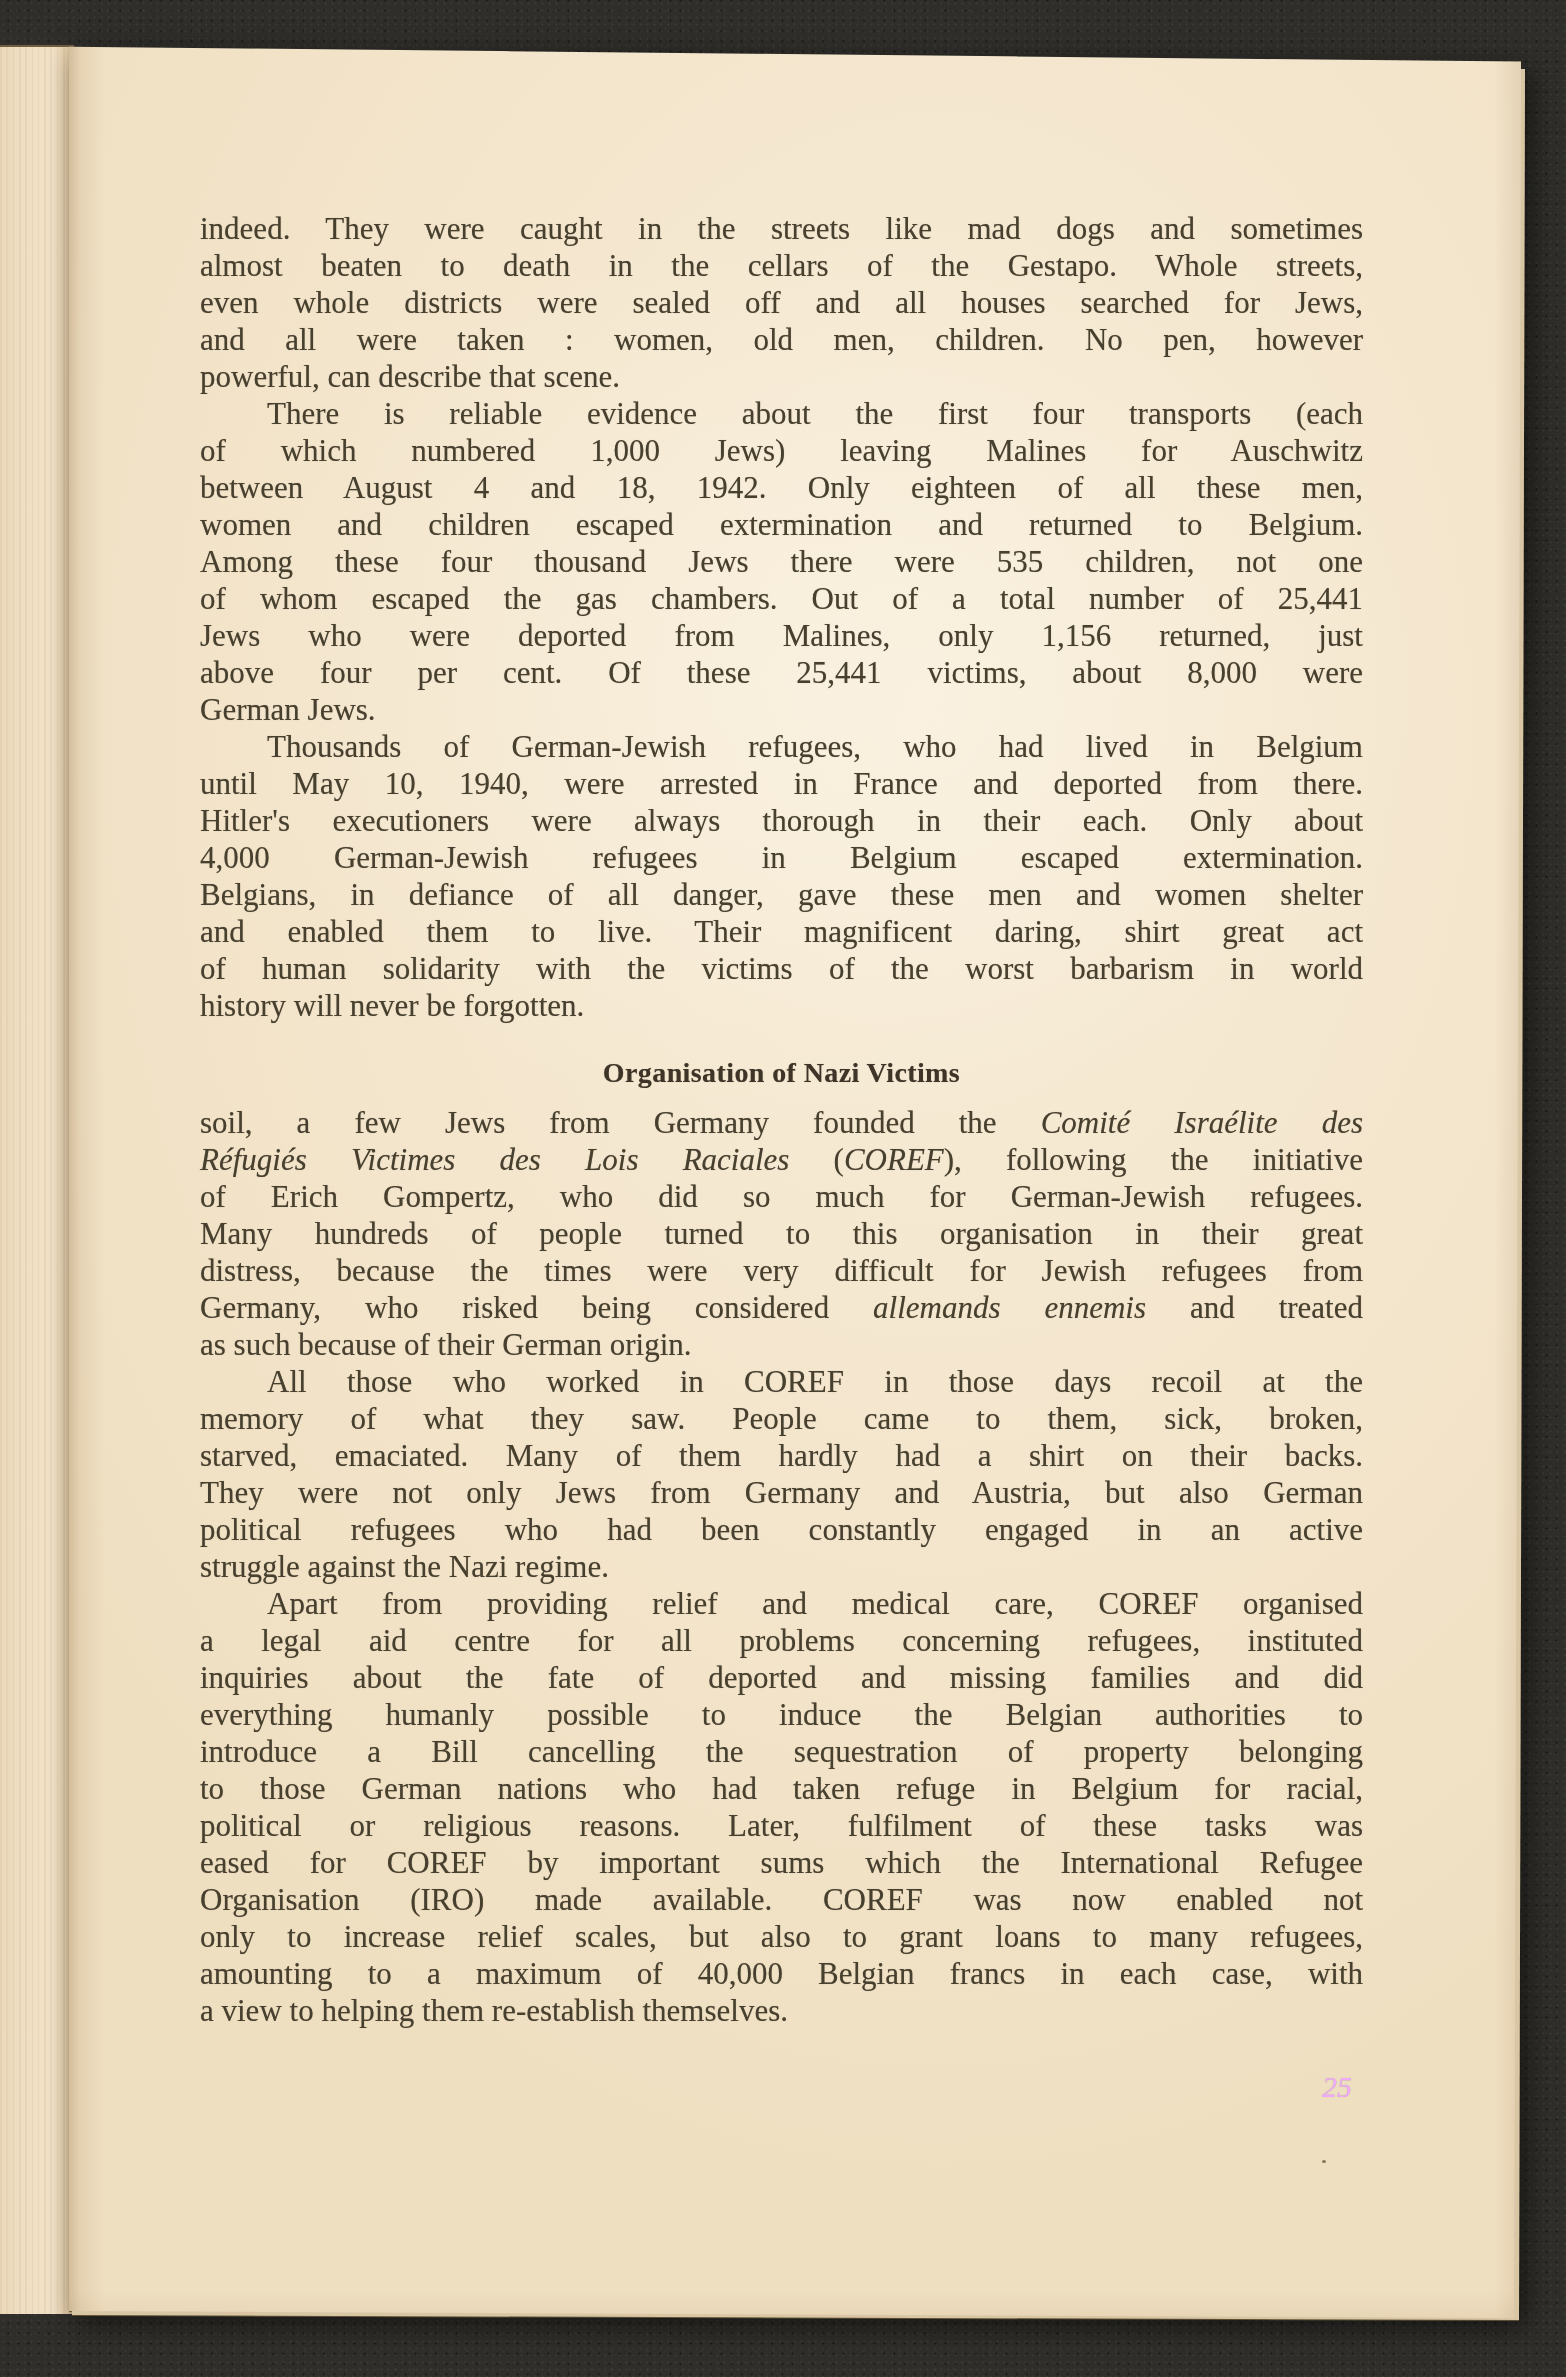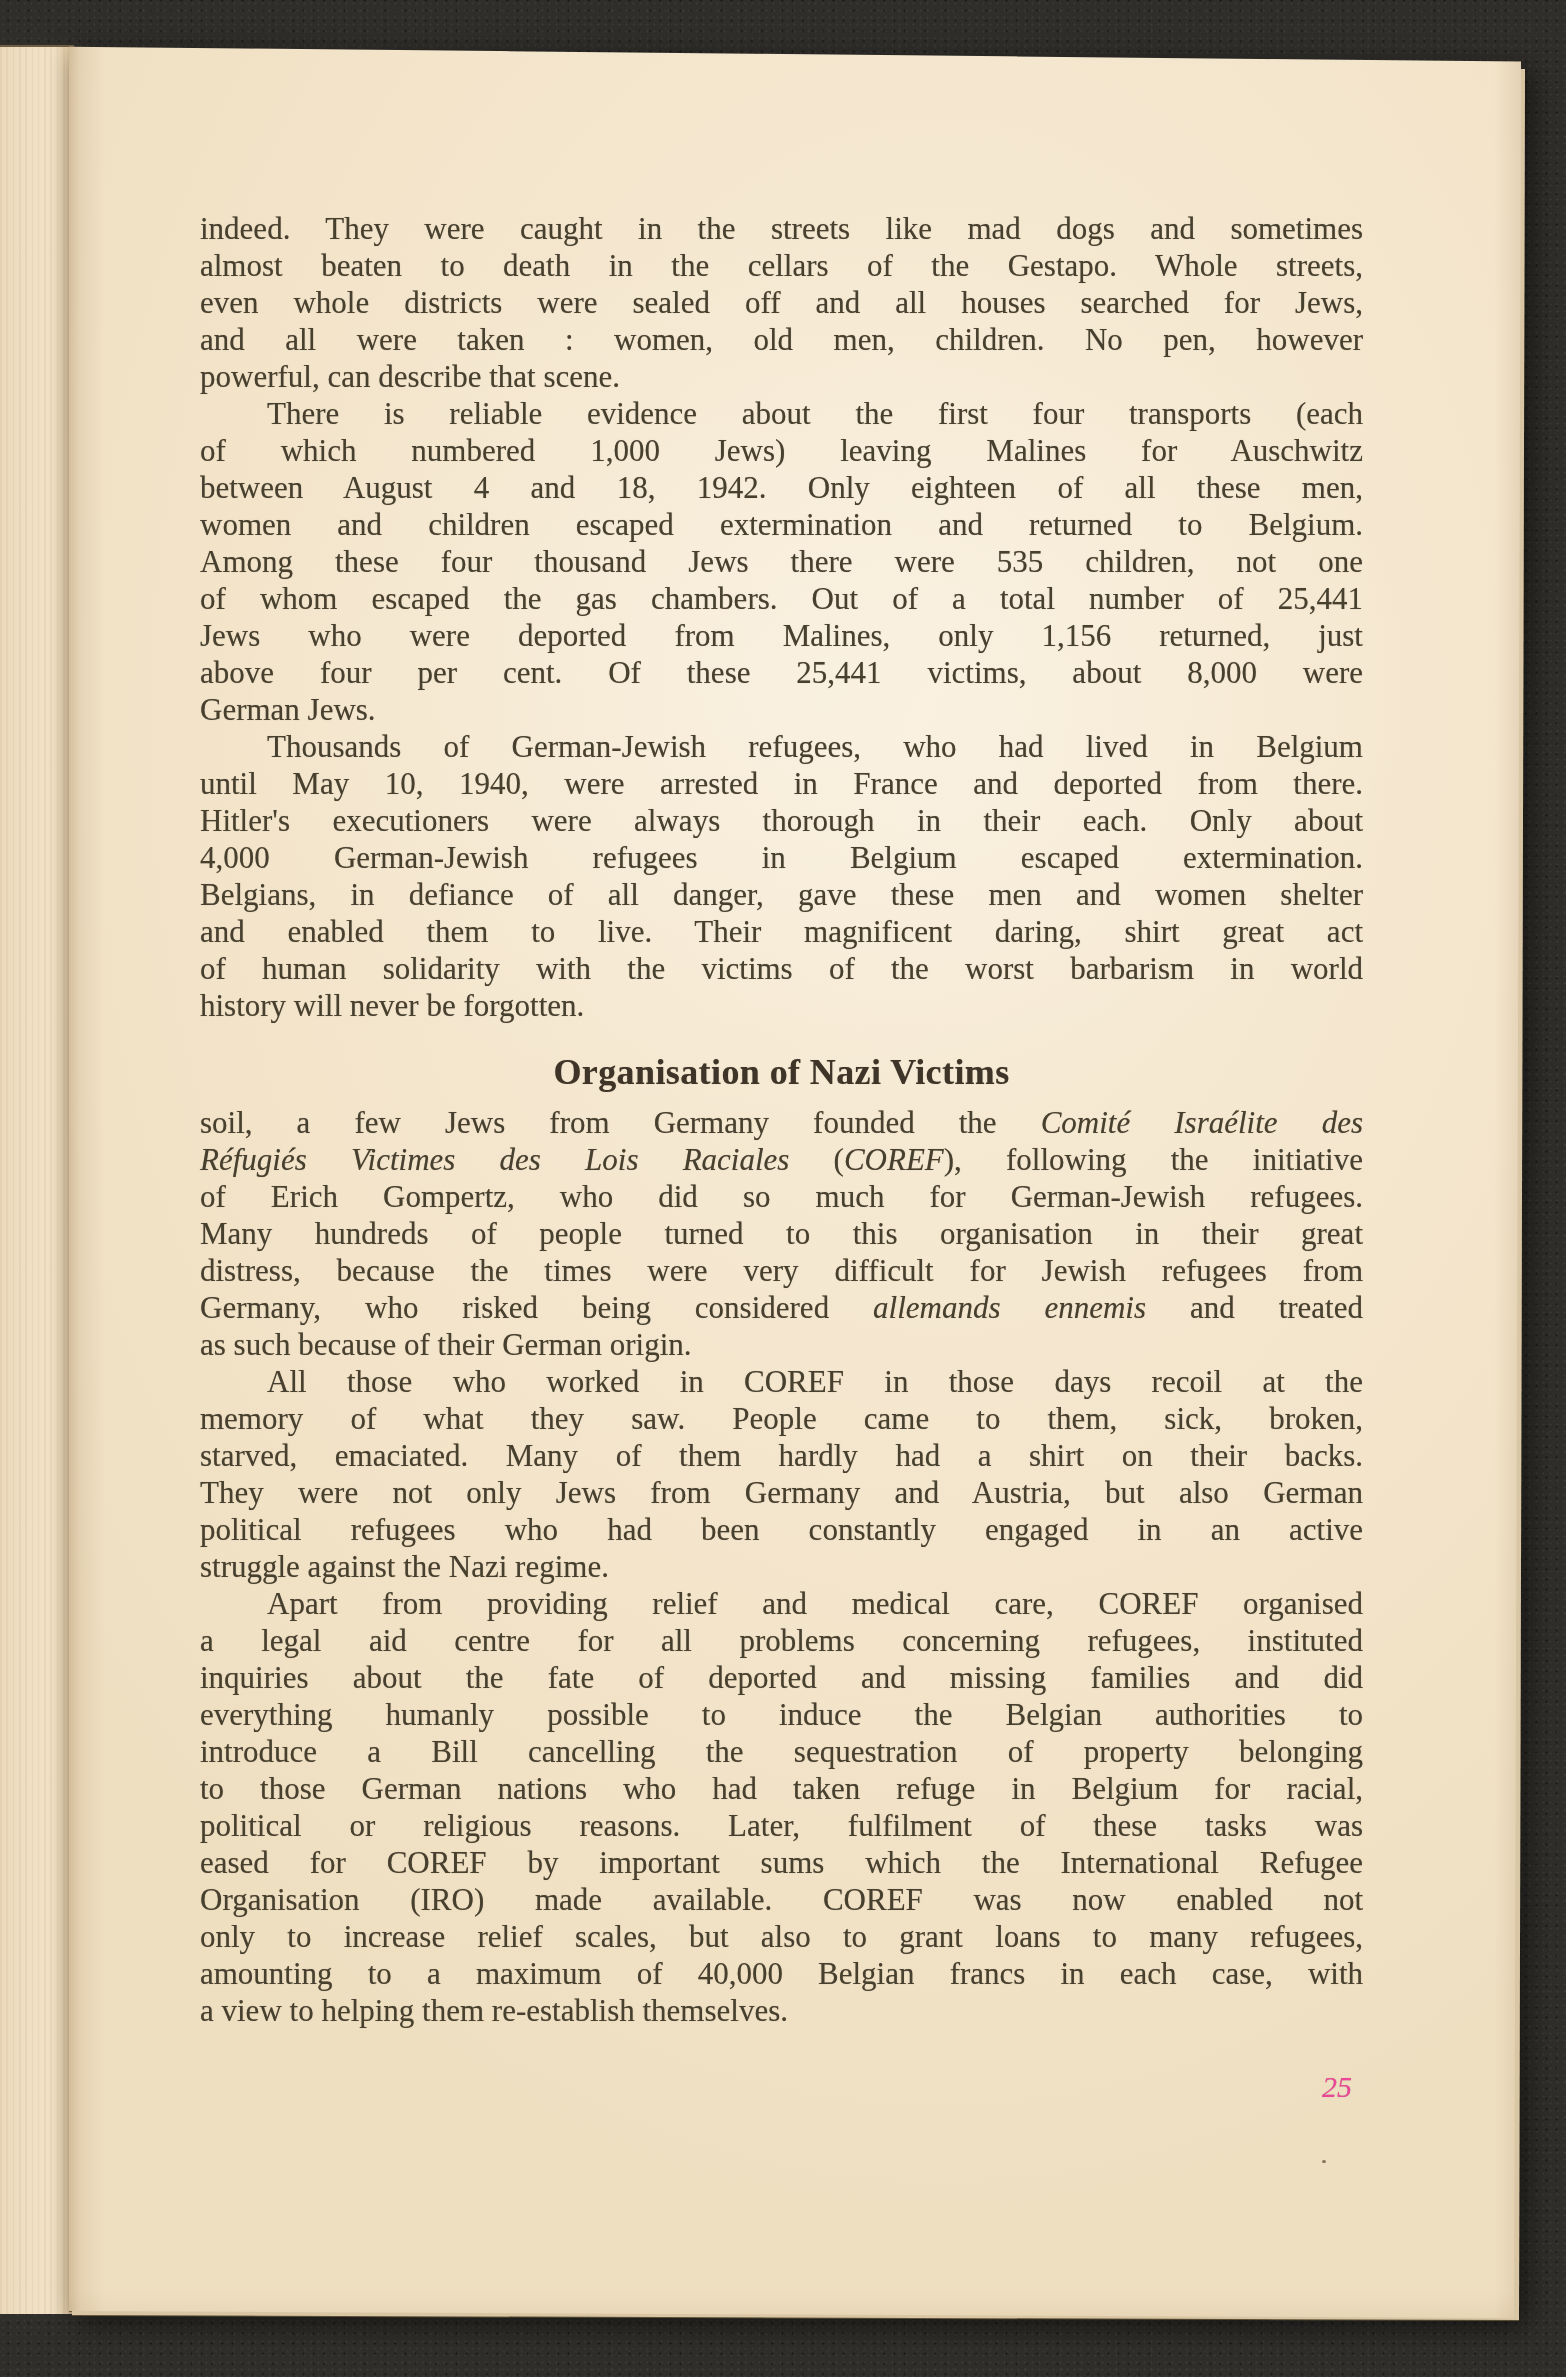--- a/index.html
+++ b/index.html
@@ -50,25 +50,25 @@
     font-size:31px;line-height:37px;color:#48402f;
     text-shadow:0 0 0.8px rgba(72,62,45,0.45);
   }
   .para{margin:0;}
   .tl{text-align:justify;text-align-last:justify;}
   .tl.end{text-align-last:auto;}
   .tl.ind{text-indent:67px;}
   .it{font-style:italic;}
   .heading{
     margin:30px 0 12.5px 0;text-align:center;font-weight:bold;
-    font-size:36px;line-height:37px;color:#3e3528;letter-spacing:0.4px;
+    font-size:28px;line-height:37px;color:#3e3528;letter-spacing:0.4px;
   }
   .pageno{
     margin-top:39px;text-align:right;padding-right:11px;
-    font-style:italic;font-size:30px;color:#ec4899;
+    font-style:italic;font-size:30px;color:#f0abfc;
   }
   .speck{position:absolute;width:3.9px;height:3.1px;border-radius:50%;background:#6b5a3e;opacity:.8;}
 </style>
 </head>
 <body>
 
 <div class="left-pages"></div>
 
 <div class="page-wrap">
   <div class="page-under"></div>

